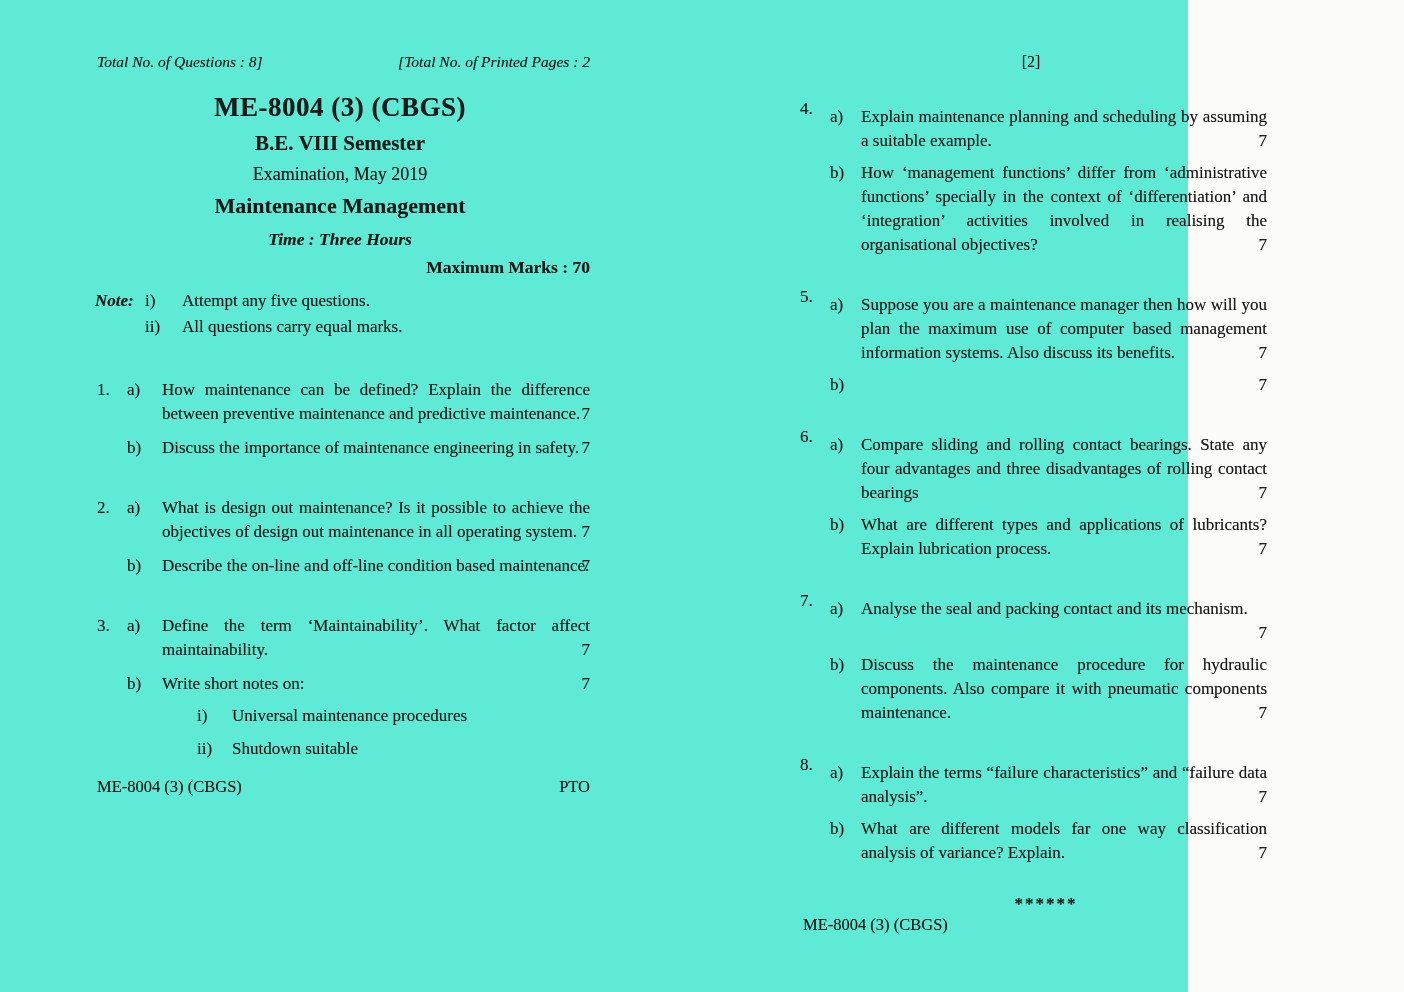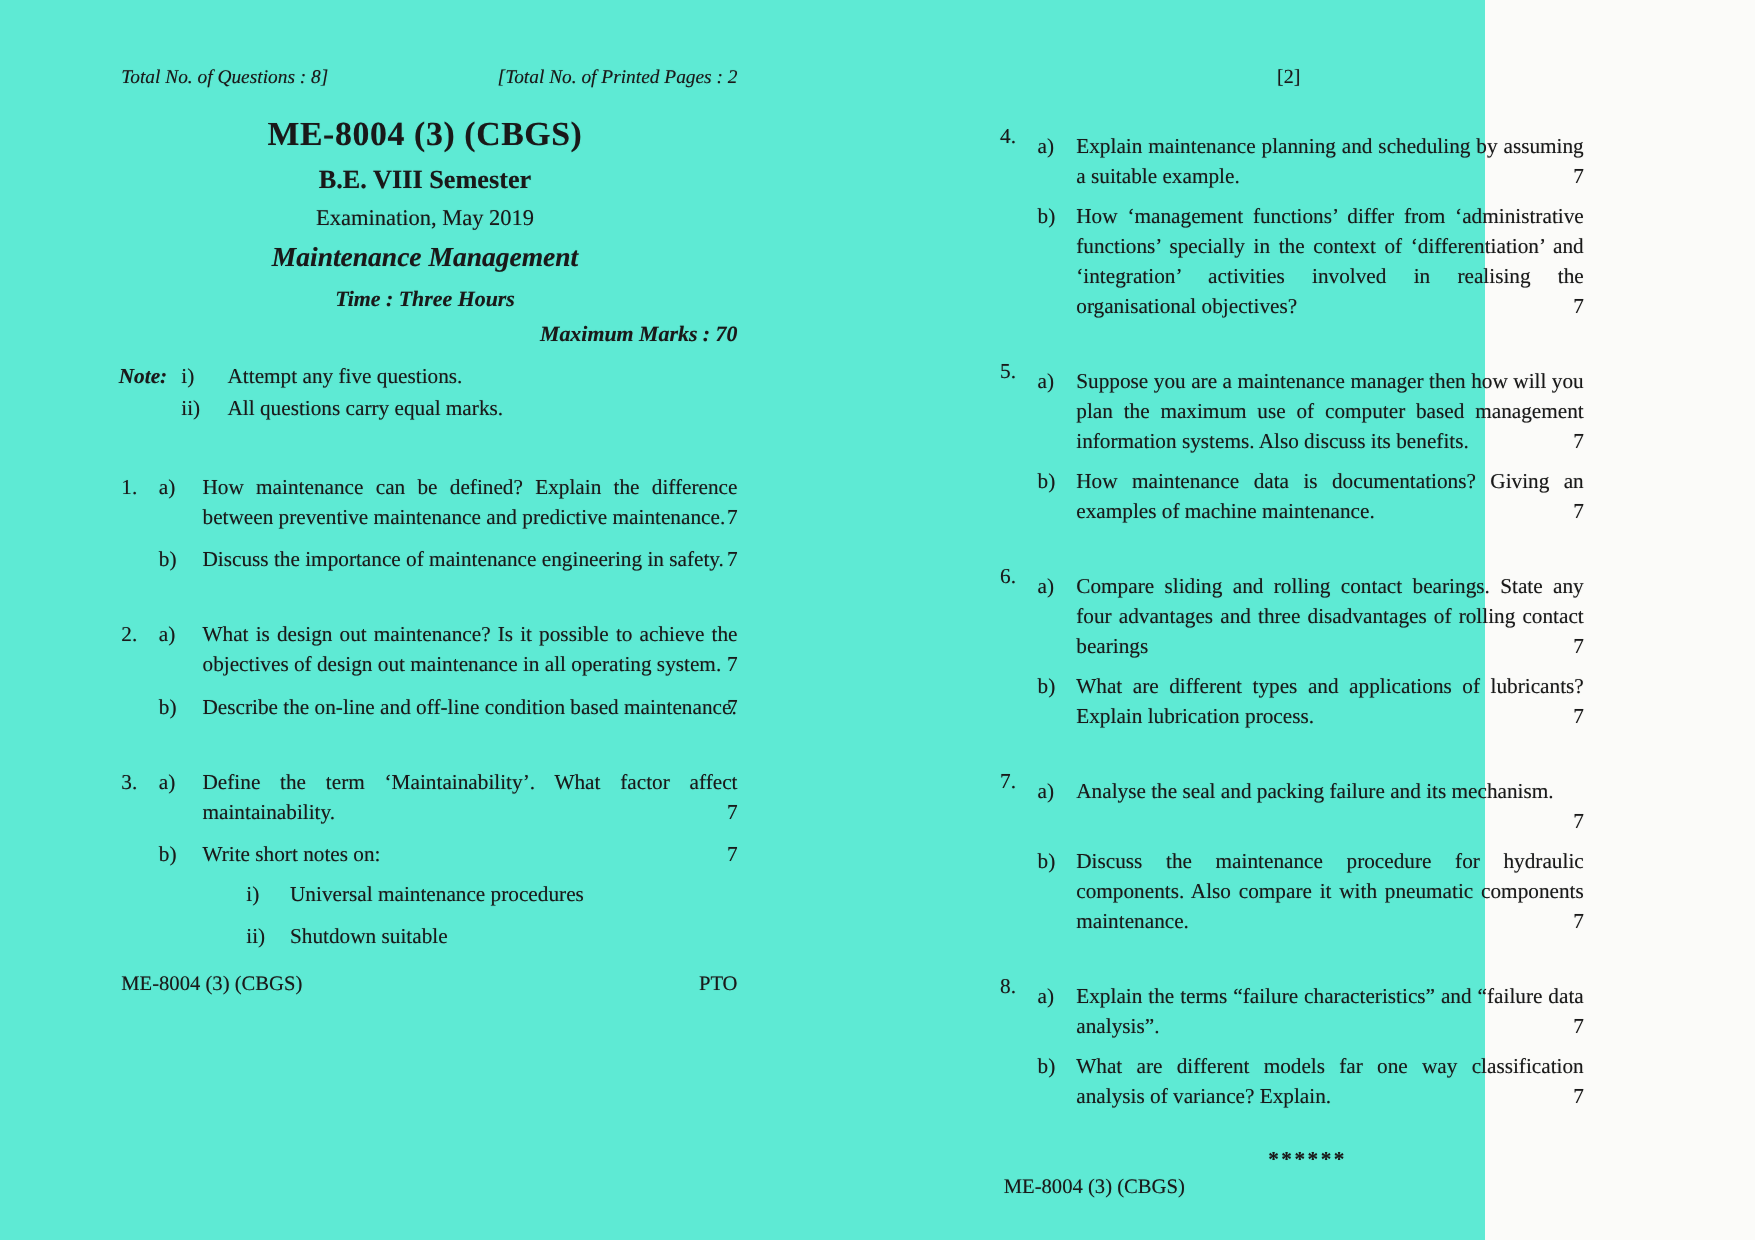--- a/index.html
+++ b/index.html
@@ -31,23 +31,23 @@
   .rollno-row {
     text-align:right; font-size:17px; line-height:24px;
     margin-top:22px; letter-spacing:0.2px;
   }
   .rollno-label { font-weight:bold; }
   .title-block { text-align:center; }
   .t-code { font-size:27px; font-weight:bold; line-height:32px; margin-top:20px; letter-spacing:0.5px; }
   .t-sem  { font-size:21px; font-weight:bold; line-height:26px; margin-top:7px; }
   .t-exam { font-size:18px; line-height:24px; margin-top:6px; }
   .t-sys  { font-size:22px; font-weight:bold; line-height:27px; margin-top:7px; }
-  .t-sub  { font-size:22px; font-weight:bold; line-height:27px; margin-top:6px;font-style:italic; }
+  .t-sub  { font-size:22px; font-weight:bold; line-height:27px; margin-top:6px; }
   .t-time { font-size:17.5px; font-weight:bold; font-style:italic; line-height:22px; margin-top:9px; }
-  .t-max  { font-size:17.5px; font-weight:bold; font-style:italic; line-height:22px; margin-top:6px; text-align:right; }
+  .t-max  { font-size:17.5px; font-weight:bold; line-height:22px; margin-top:6px; text-align:right; }
 
   
   .note-block { margin-top:10px; font-size:17px; line-height:26px; padding-left:5px; }
   .note-row { display:flex; }
   .note-label { font-weight:bold; font-style:italic; width:50px; }
   .note-items { flex:1; }
   .note-item { display:flex; }
   .note-num { width:37px; }
 
   
@@ -234,21 +234,20 @@
           <div class="part">
             <span class="p-label">a)</span>
             <div class="p-body">
               <span>Suppose you are a maintenance manager then how will you plan the maximum use of computer based management information systems. Also discuss its benefits.</span>
               <span class="marks">7</span>
             </div>
           </div>
           <div class="part">
             <span class="p-label">b)</span>
             <div class="p-body">
-              <span>How maintenance data is documentations? Giving an examples of machine maintenance.</span>
               <span class="marks">7</span>
             </div>
           </div>
         </div>
       </div>
 
       <div class="question">
         <span class="q-num">6.</span>
         <div class="q-parts">
           <div class="part">
@@ -267,21 +266,21 @@
           </div>
         </div>
       </div>
 
       <div class="question">
         <span class="q-num">7.</span>
         <div class="q-parts">
           <div class="part own-line">
             <span class="p-label">a)</span>
             <div class="p-body">
-              <span>Analyse the seal and packing failure and its mechanism.</span>
+              <span>Analyse the seal and packing contact and its mechanism.</span>
               <span class="marks">7</span>
             </div>
           </div>
           <div class="part">
             <span class="p-label">b)</span>
             <div class="p-body">
               <span>Discuss the maintenance procedure for hydraulic components. Also compare it with pneumatic components maintenance.</span>
               <span class="marks">7</span>
             </div>
           </div>

